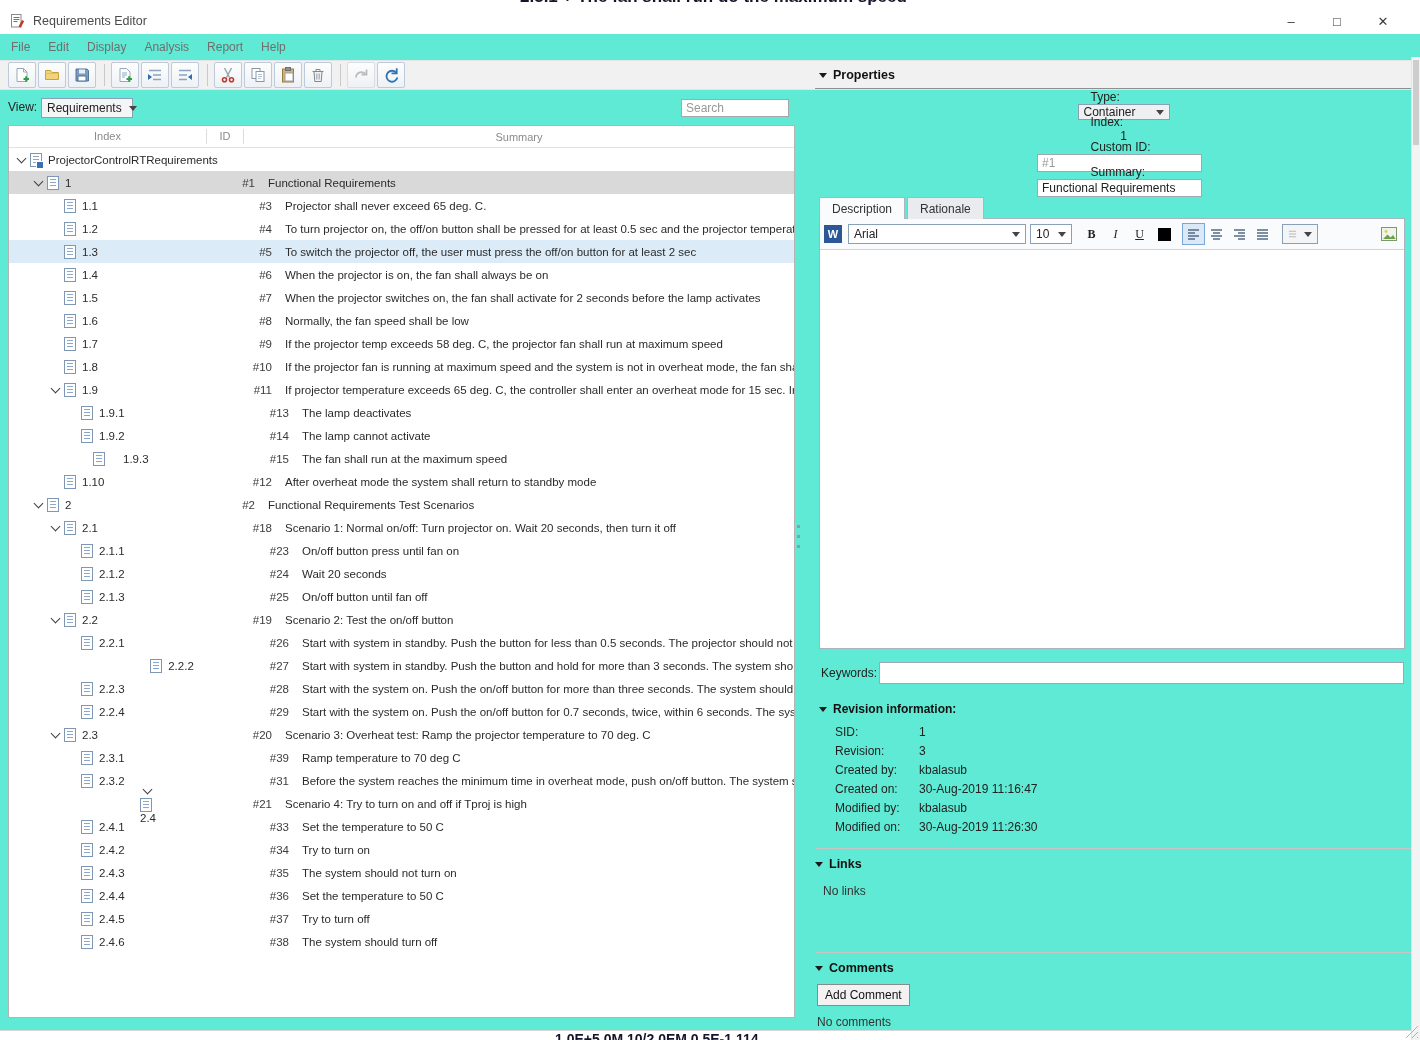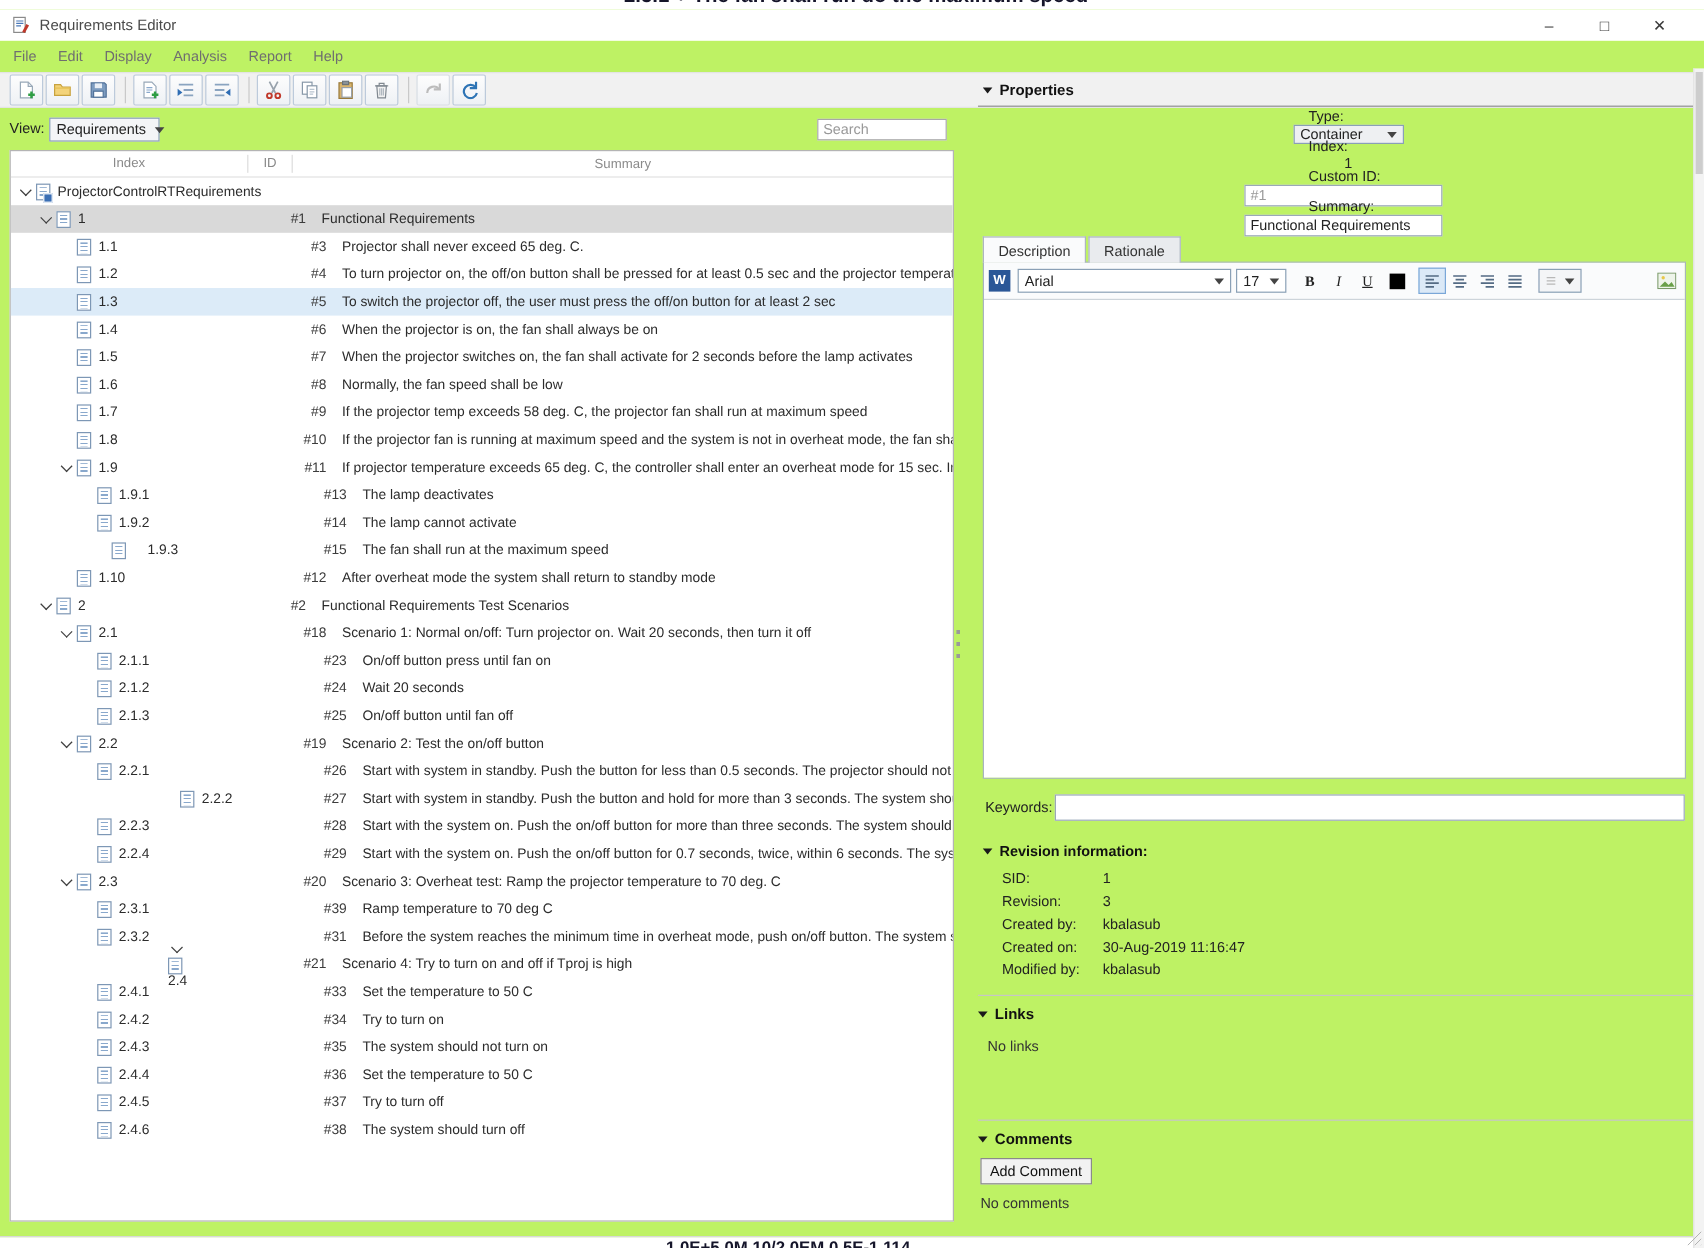--- a/index.html
+++ b/index.html
@@ -6,21 +6,21 @@
   body{width:1420px;height:1040px;overflow:hidden;background:#ffffff;
        font-family:"Liberation Sans",sans-serif;position:relative;font-size:12px;color:#222;}
 
   
   .artifact-top{position:absolute;top:0;left:520px;width:560px;height:8px;overflow:hidden;z-index:0;}
   .artifact-top span{position:relative;top:-13px;display:inline-block;font-size:17px;font-weight:bold;color:#15152a;white-space:nowrap;}
   .artifact-bottom{position:absolute;top:1031px;left:555px;width:300px;height:9px;overflow:hidden;z-index:0;}
   .artifact-bottom span{position:relative;top:0;display:inline-block;font-size:14px;font-weight:bold;color:#15152a;white-space:nowrap;}
 
   
-  .win{position:absolute;left:0;top:8px;width:1420px;height:1022px;background:#bef264;z-index:1;border-bottom:1px solid #d8d8d8;}
+  .win{position:absolute;left:0;top:8px;width:1420px;height:1022px;background:#5eead4;z-index:1;border-bottom:1px solid #d8d8d8;}
 
   
   .titlebar{position:absolute;left:0;top:0;width:100%;height:26px;display:flex;align-items:center;background:#fff;}
   .app-icon{margin-left:10px;width:16px;height:16px;flex:none;}
   .title-text{margin-left:7px;font-size:12.5px;color:#4a4a4a;}
   .win-controls{margin-left:auto;display:flex;align-items:center;padding-right:14px;}
   .win-ctl{width:46px;text-align:center;font-size:13px;color:#3a3a3a;cursor:default;}
 
   
   .menubar{position:absolute;left:0;top:26px;width:100%;height:26px;display:flex;align-items:center;padding-left:2px;}
@@ -633,21 +633,21 @@
       </div>
 
     <div class="editor-frame">
       <div class="fmt-bar">
         <span class="word-ic">W</span>
         <span class="select font-sel">
           <span>Arial</span>
           <span class="dd-arrow"></span>
         </span>
         <span class="select size-sel">
-          <span>17</span>
+          <span>10</span>
           <span class="dd-arrow"></span>
         </span>
         <span class="fmt-btn b">B</span>
         <span class="fmt-btn i">I</span>
         <span class="fmt-btn u">U</span>
         <span class="color-swatch"></span>
         <span class="align-btn active">
           <svg width="13" height="13" viewBox="0 0 13 13">
               <path d="M1 2h11M1 5h7M1 8h11M1 11h7" stroke="#546b84" stroke-width="1.4"></path>
             </svg>
@@ -708,20 +708,24 @@
             <span>kbalasub</span>
           </div>
           <div class="rev-row">
             <span class="rev-label">Created on:</span>
             <span>30-Aug-2019 11:16:47</span>
           </div>
           <div class="rev-row">
             <span class="rev-label">Modified by:</span>
             <span>kbalasub</span>
           </div>
+          <div class="rev-row">
+            <span class="rev-label">Modified on:</span>
+            <span>30-Aug-2019 11:26:30</span>
+          </div>
         </div>
     </div>
 
     <div class="hsep"></div>
 
     <div class="sec-header mt8">
       <span class="tri"></span>
       <span>Links</span>
     </div>
     <div class="links-empty">No links</div>

